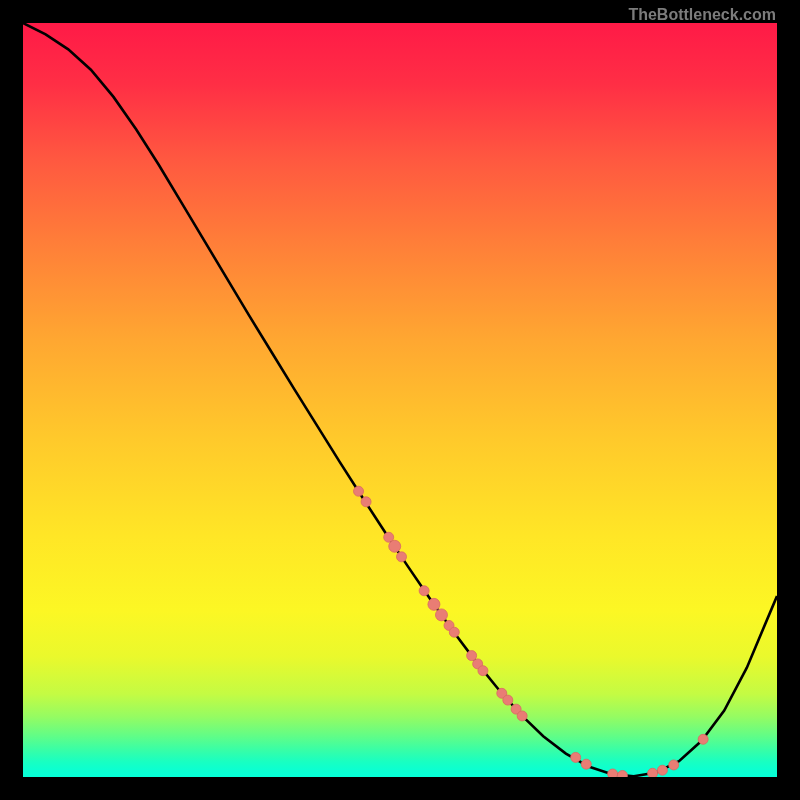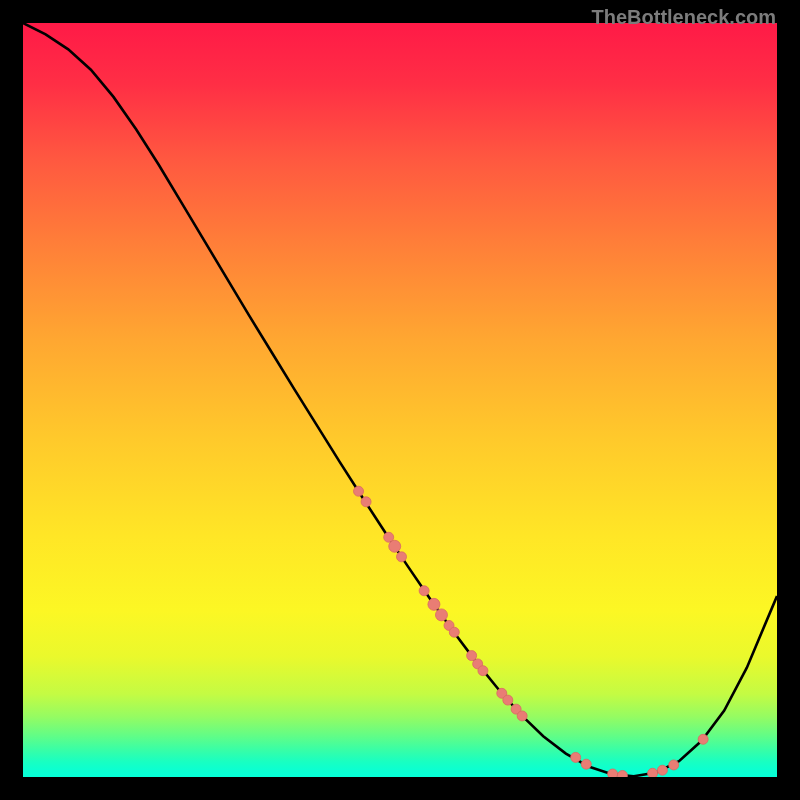--- a/index.html
+++ b/index.html
@@ -56,21 +56,21 @@
     left: 0;
     top: 0;
     width: 754px;
     height: 754px;
   }
   .watermark {
     position: absolute;
     right: 24px;
     top: 6px;
     font-family: Arial, Helvetica, sans-serif;
-    font-size: 20px;
+    font-size: 16px;
     font-weight: 600;
     color: #7c7c7c;
     letter-spacing: 0px;
     user-select: none;
   }
 </style>
 </head>
 <body>
 
 <div class="frame"></div>

